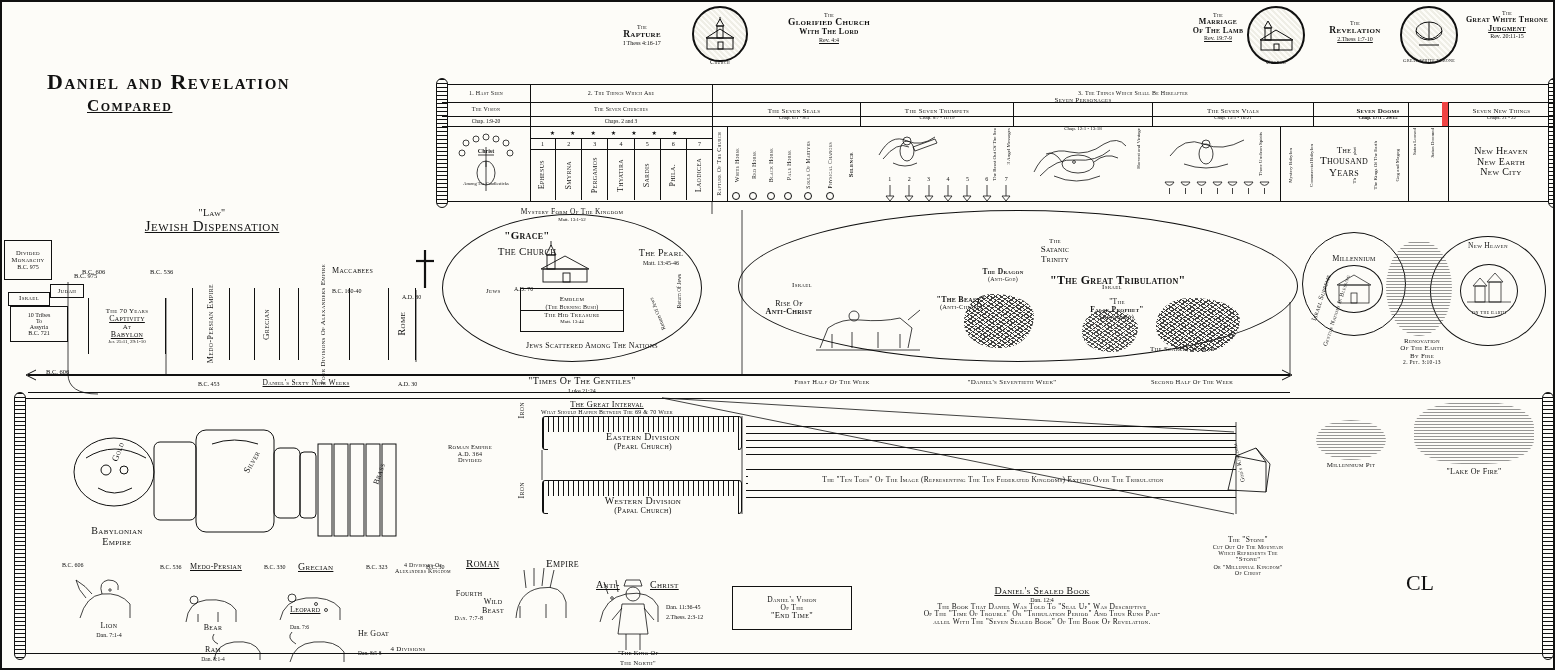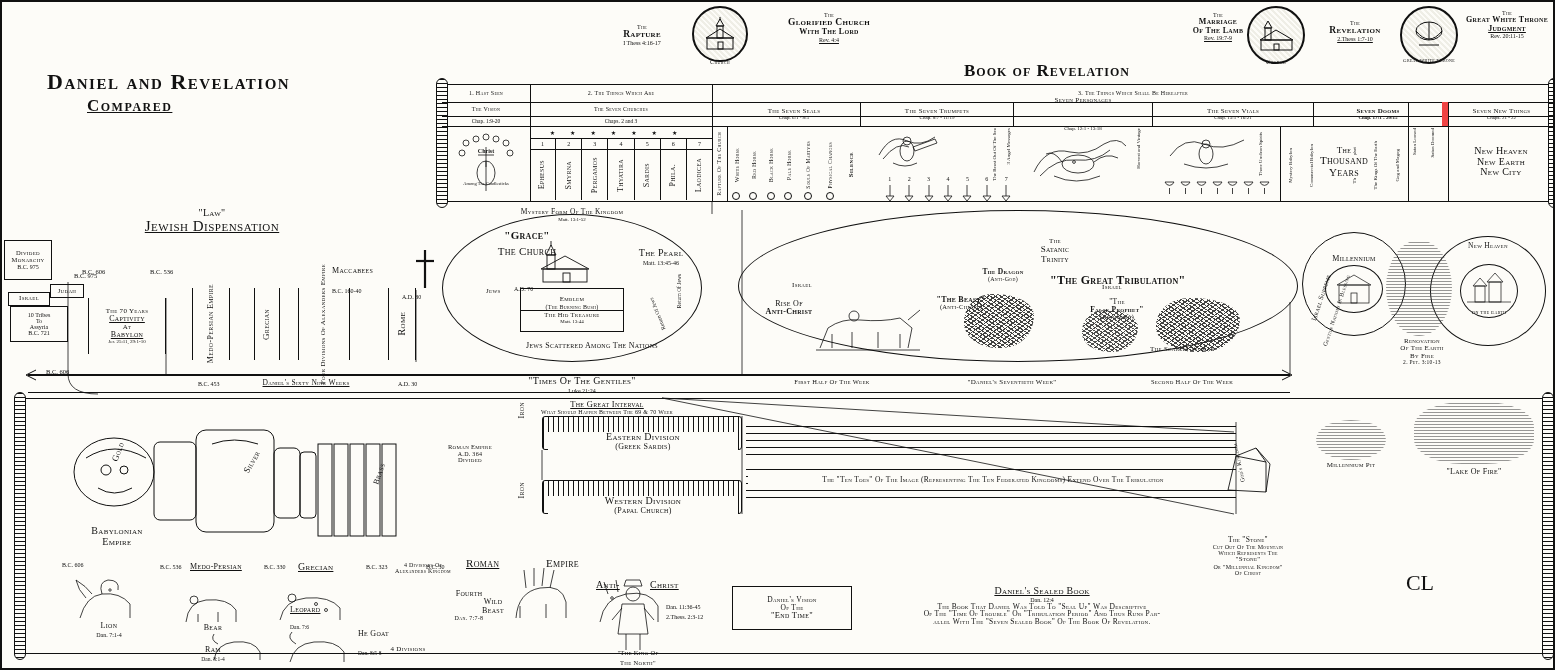--- a/index.html
+++ b/index.html
@@ -129,21 +129,20 @@
   </div>
   <div class="abs tiny cap ctr" style="left:1398px;top:56px;width:58px;font-size:5px;">Great White Throne</div>
 
   <div class="abs ctr col" style="left:1458px;top:8px;width:94px;">
     <div class="tiny cap">The</div>
     <div class="s cap" style="font-weight:bold;">Great White Throne</div>
     <div class="s cap u" style="font-weight:bold;">Judgment</div>
     <div class="tiny">Rev. 20:11-15</div>
   </div>
 
-  <div class="abs cap ctr" style="left:880px;top:60px;width:330px;font-size:17px;font-weight:bold;letter-spacing:1px;">Book of Revelation</div>
 
   <div class="abs" style="left:440px;top:82px;width:1112px;height:118px;border:1.5px solid #111;background:#fdfcf8;"></div>
 
   <div class="abs scrollbar" style="left:434px;top:76px;width:12px;height:130px;"></div>
   <div class="abs scrollbar" style="left:1546px;top:76px;width:12px;height:130px;"></div>
 
   <div class="abs hline" style="left:440px;top:100px;width:1112px;"></div>
   <div class="abs hline" style="left:440px;top:114px;width:1112px;"></div>
   <div class="abs hline" style="left:440px;top:124px;width:1112px;"></div>
 
@@ -730,21 +729,21 @@
   <div class="abs ctr col cap" style="left:432px;top:442px;width:72px;">
     <div style="font-size:6.5px;">Roman Empire</div>
     <div style="font-size:6px;">A.D. 364</div>
     <div style="font-size:6.5px;">Divided</div>
   </div>
 
   <div class="abs pillar" style="left:540px;top:414px;width:200px;height:34px;border-radius:3px;"></div>
   <div class="abs pillar" style="left:540px;top:478px;width:200px;height:34px;border-radius:3px;"></div>
   <div class="abs ctr col cap" style="left:546px;top:430px;width:190px;background:#fdfcf8;">
     <div style="font-size:10px;">Eastern Division</div>
-    <div style="font-size:8px;">(Greek Sardis)</div>
+    <div style="font-size:8px;">(Pearl Church)</div>
   </div>
   <div class="abs ctr col cap" style="left:546px;top:494px;width:190px;background:#fdfcf8;">
     <div style="font-size:10px;">Western Division</div>
     <div style="font-size:8px;">(Papal Church)</div>
   </div>
 
   <div class="abs" style="left:744px;top:420px;width:490px;height:92px;">
     <div class="hline" style="margin-top:4px;"></div>
     <div class="hline" style="margin-top:6px;"></div>
     <div class="hline" style="margin-top:6px;"></div>

